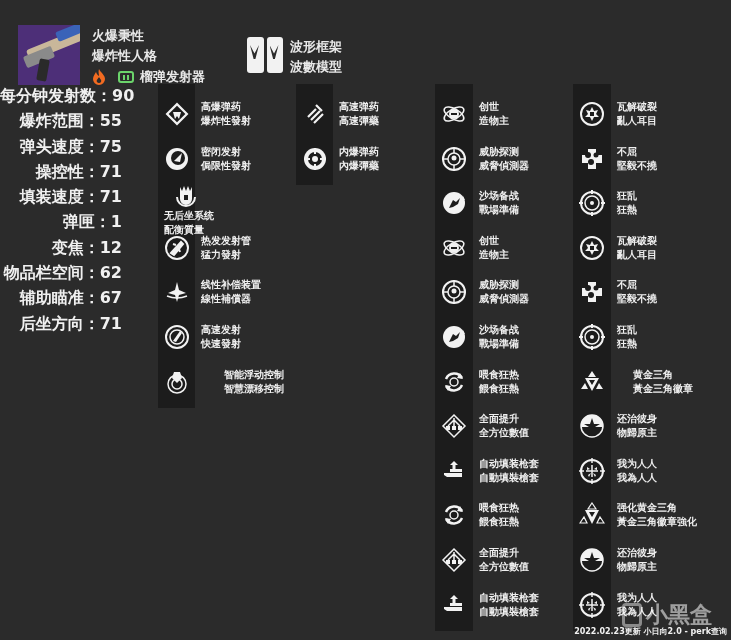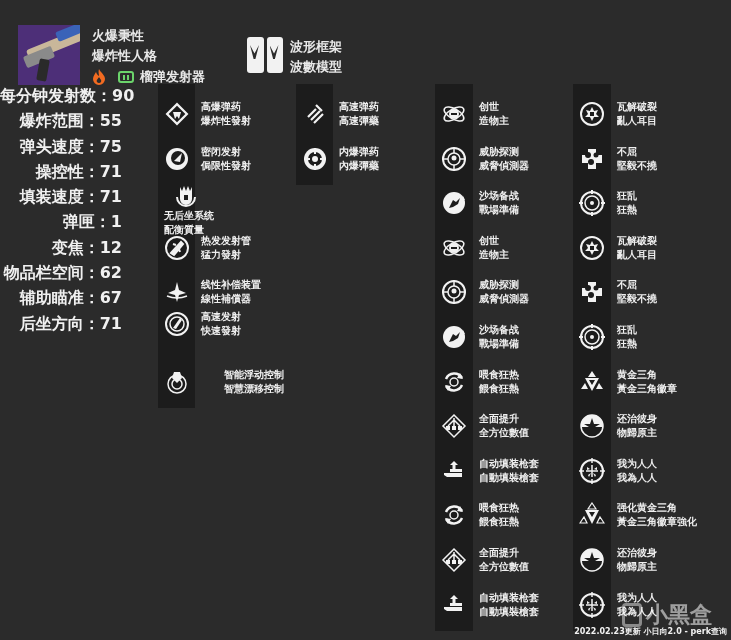--- a/index.html
+++ b/index.html
@@ -145,21 +145,21 @@
         <svg viewBox="0 0 26 26">
           <path d="M13 3 L15 11 L22 14 L15 16 L13 23 L11 16 L4 14 L11 11Z" fill="#f2f2f2"></path>
           <path d="M3 17 Q13 21 23 17" stroke="#f2f2f2" stroke-width="1.5" fill="none"></path>
         </svg>
       </div>
       <div class="labels">
         <div>线性补偿装置</div>
         <div>線性補償器</div>
       </div>
     </div>
-    <div class="perk" style="left: 158px; top: 304px; justify-content: center;">
+    <div class="perk" style="left: 158px; top: 317px; justify-content: center;">
       <div class="icon" style="width: 37px;">
         <svg viewBox="0 0 26 26">
           <circle cx="13" cy="13" r="11" fill="none" stroke="#f2f2f2" stroke-width="2"></circle>
           <circle cx="13" cy="13" r="7" fill="none" stroke="#f2f2f2" stroke-width="1.5"></circle>
           <path d="M9 17 L16 7 L18 9 L12 18Z" fill="#f2f2f2"></path>
         </svg>
       </div>
       <div class="labels">
         <div>高速发射</div>
         <div>快速發射</div>
@@ -447,21 +447,21 @@
           <circle cx="13" cy="13" r="7" fill="none" stroke="#f2f2f2" stroke-width="1.5"></circle>
           <circle cx="13" cy="13" r="2" fill="#f2f2f2"></circle>
           <path d="M13 0v4M13 22v4M0 13h4M22 13h4" stroke="#f2f2f2" stroke-width="2"></path>
         </svg>
       </div>
       <div class="labels">
         <div>狂乱</div>
         <div>狂熱</div>
       </div>
     </div>
-    <div class="perk" style="left: 573px; top: 361.6px;">
+    <div class="perk" style="left: 573px; top: 361.6px; gap: 16px;">
       <div class="icon" style="width: 38px;">
         <svg viewBox="0 0 26 26">
           <path d="M13 2 L17 8 L9 8Z M2 20 L6 14 L9 20Z M24 20 L20 14 L17 20Z" fill="#f2f2f2"></path>
           <path d="M6 9 L20 9 L13 22Z" fill="#f2f2f2"></path>
           <path d="M10 11 L16 11 L13 16Z" fill="#1c1c1c"></path>
         </svg>
       </div>
       <div class="labels">
         <div>黄金三角</div>
         <div>黃金三角徽章</div>

